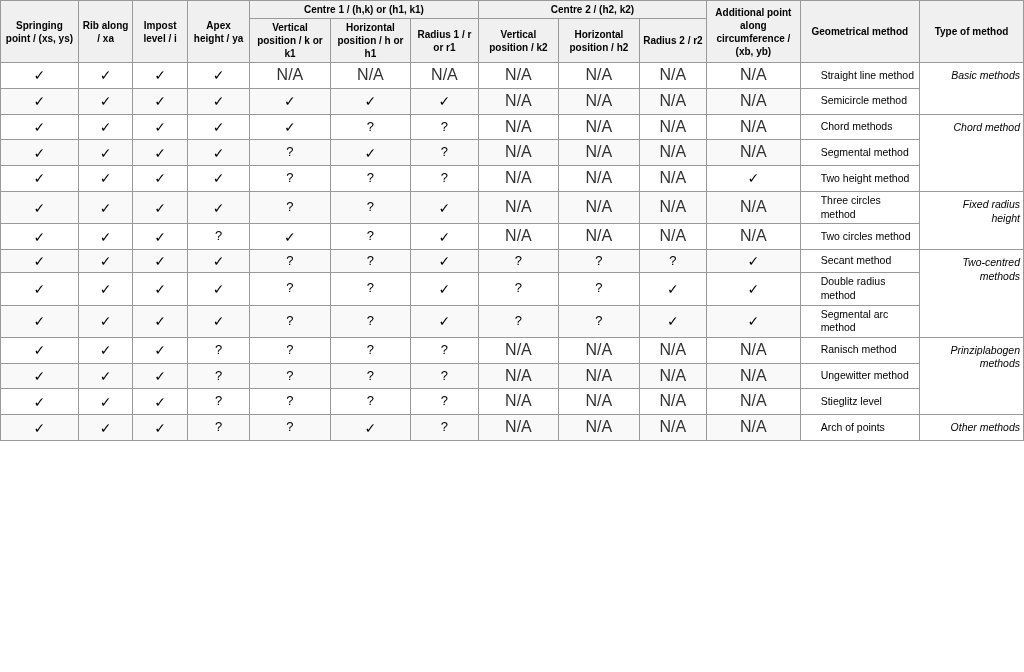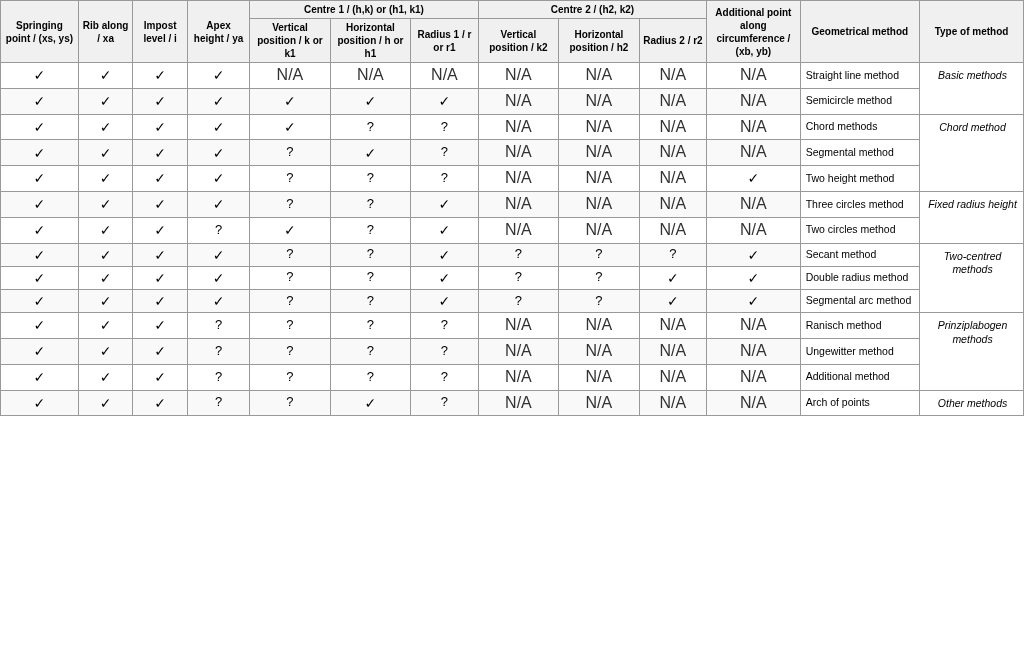--- a/index.html
+++ b/index.html
@@ -42,24 +42,24 @@
     .col-vert2 { width: 62px; }
     .col-horiz2 { width: 62px; }
     .col-r2 { width: 52px; }
     .col-additional { width: 72px; }
     .col-geom { width: 92px; }
     .col-type { width: 80px; }
     td.check { font-size: 14px; }
     td.na { color: #333; font-size: 16px; }
     td.question { font-size: 13px; }
     .geom-cell { text-align: left; padding-left: 5px; font-size: 10.5px; }
-    .type-cell { text-align: center; padding-left: 5px; font-size: 10.5px; }
+    .type-cell { text-align: right; padding-left: 5px; font-size: 10.5px; }
     tr:nth-child(odd) td { background: #fff; }
     tr:nth-child(even) td { background: #f9f9f9; }
-    td.geom-cell, td.type-cell { background: #fff !important; }
+    td.geom-cell, td.type-cell { background: #fff !important; padding-left: 20px; }
     .type-rowspan { background: #fff !important; vertical-align: top; padding-top: 6px; font-style: italic; }
   </style>
 </head>
 <body>
 
 <div class="table-container">
   <table>
     <colgroup>
       <col class="col-springing">
       <col class="col-rib">
@@ -275,21 +275,21 @@
           <td class="check">✓</td>
           <td class="check">✓</td>
           <td class="question">?</td>
           <td class="question">?</td>
           <td class="question">?</td>
           <td class="question">?</td>
           <td class="na">N/A</td>
           <td class="na">N/A</td>
           <td class="na">N/A</td>
           <td class="na">N/A</td>
-          <td class="geom-cell">Additional method</td>
+          <td class="geom-cell">Stieglitz level</td>
         </tr>
         <tr>
           <td class="check">✓</td>
           <td class="check">✓</td>
           <td class="check">✓</td>
           <td class="question">?</td>
           <td class="question">?</td>
           <td class="check">✓</td>
           <td class="question">?</td>
           <td class="na">N/A</td>

